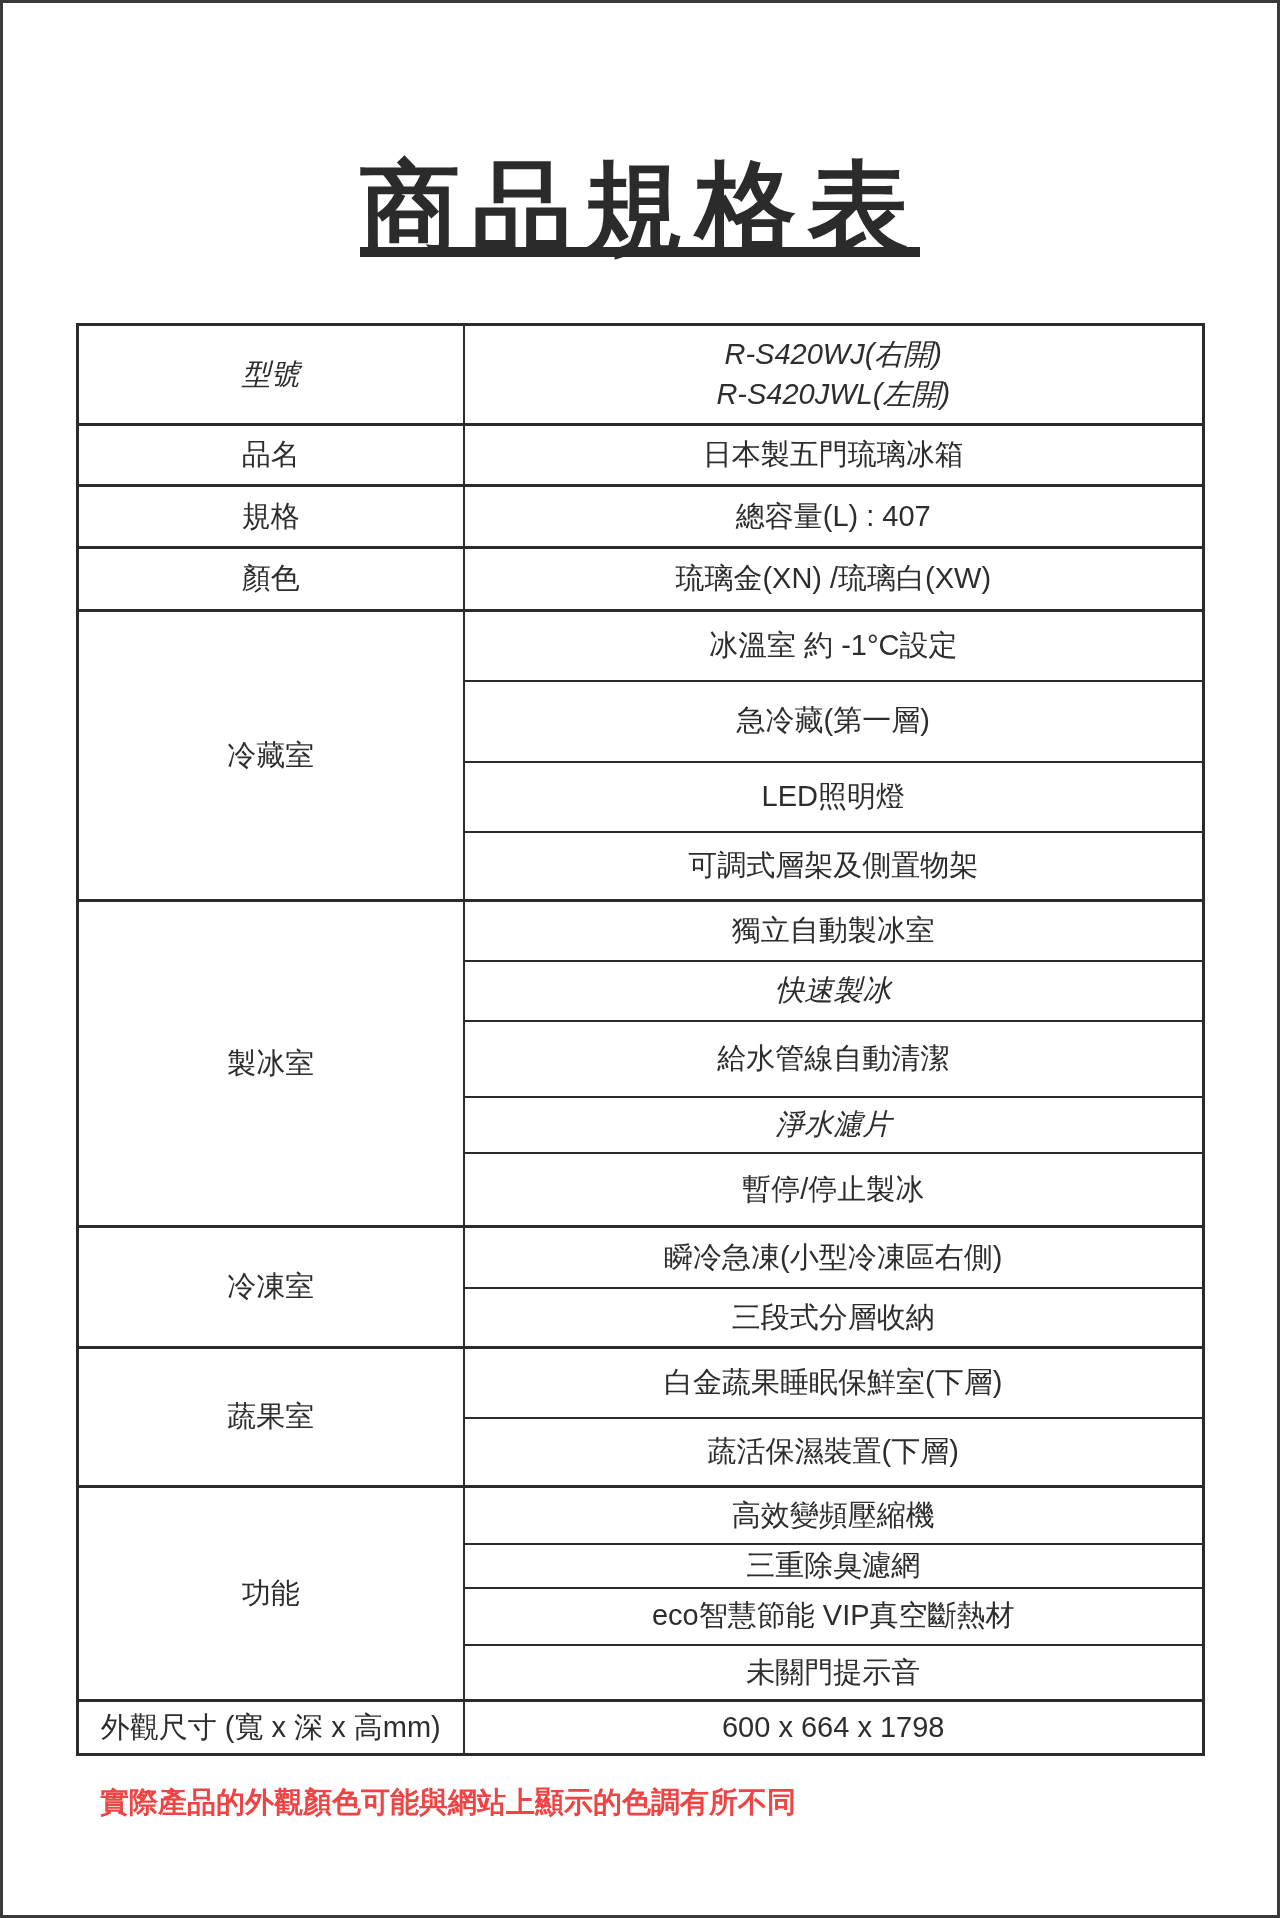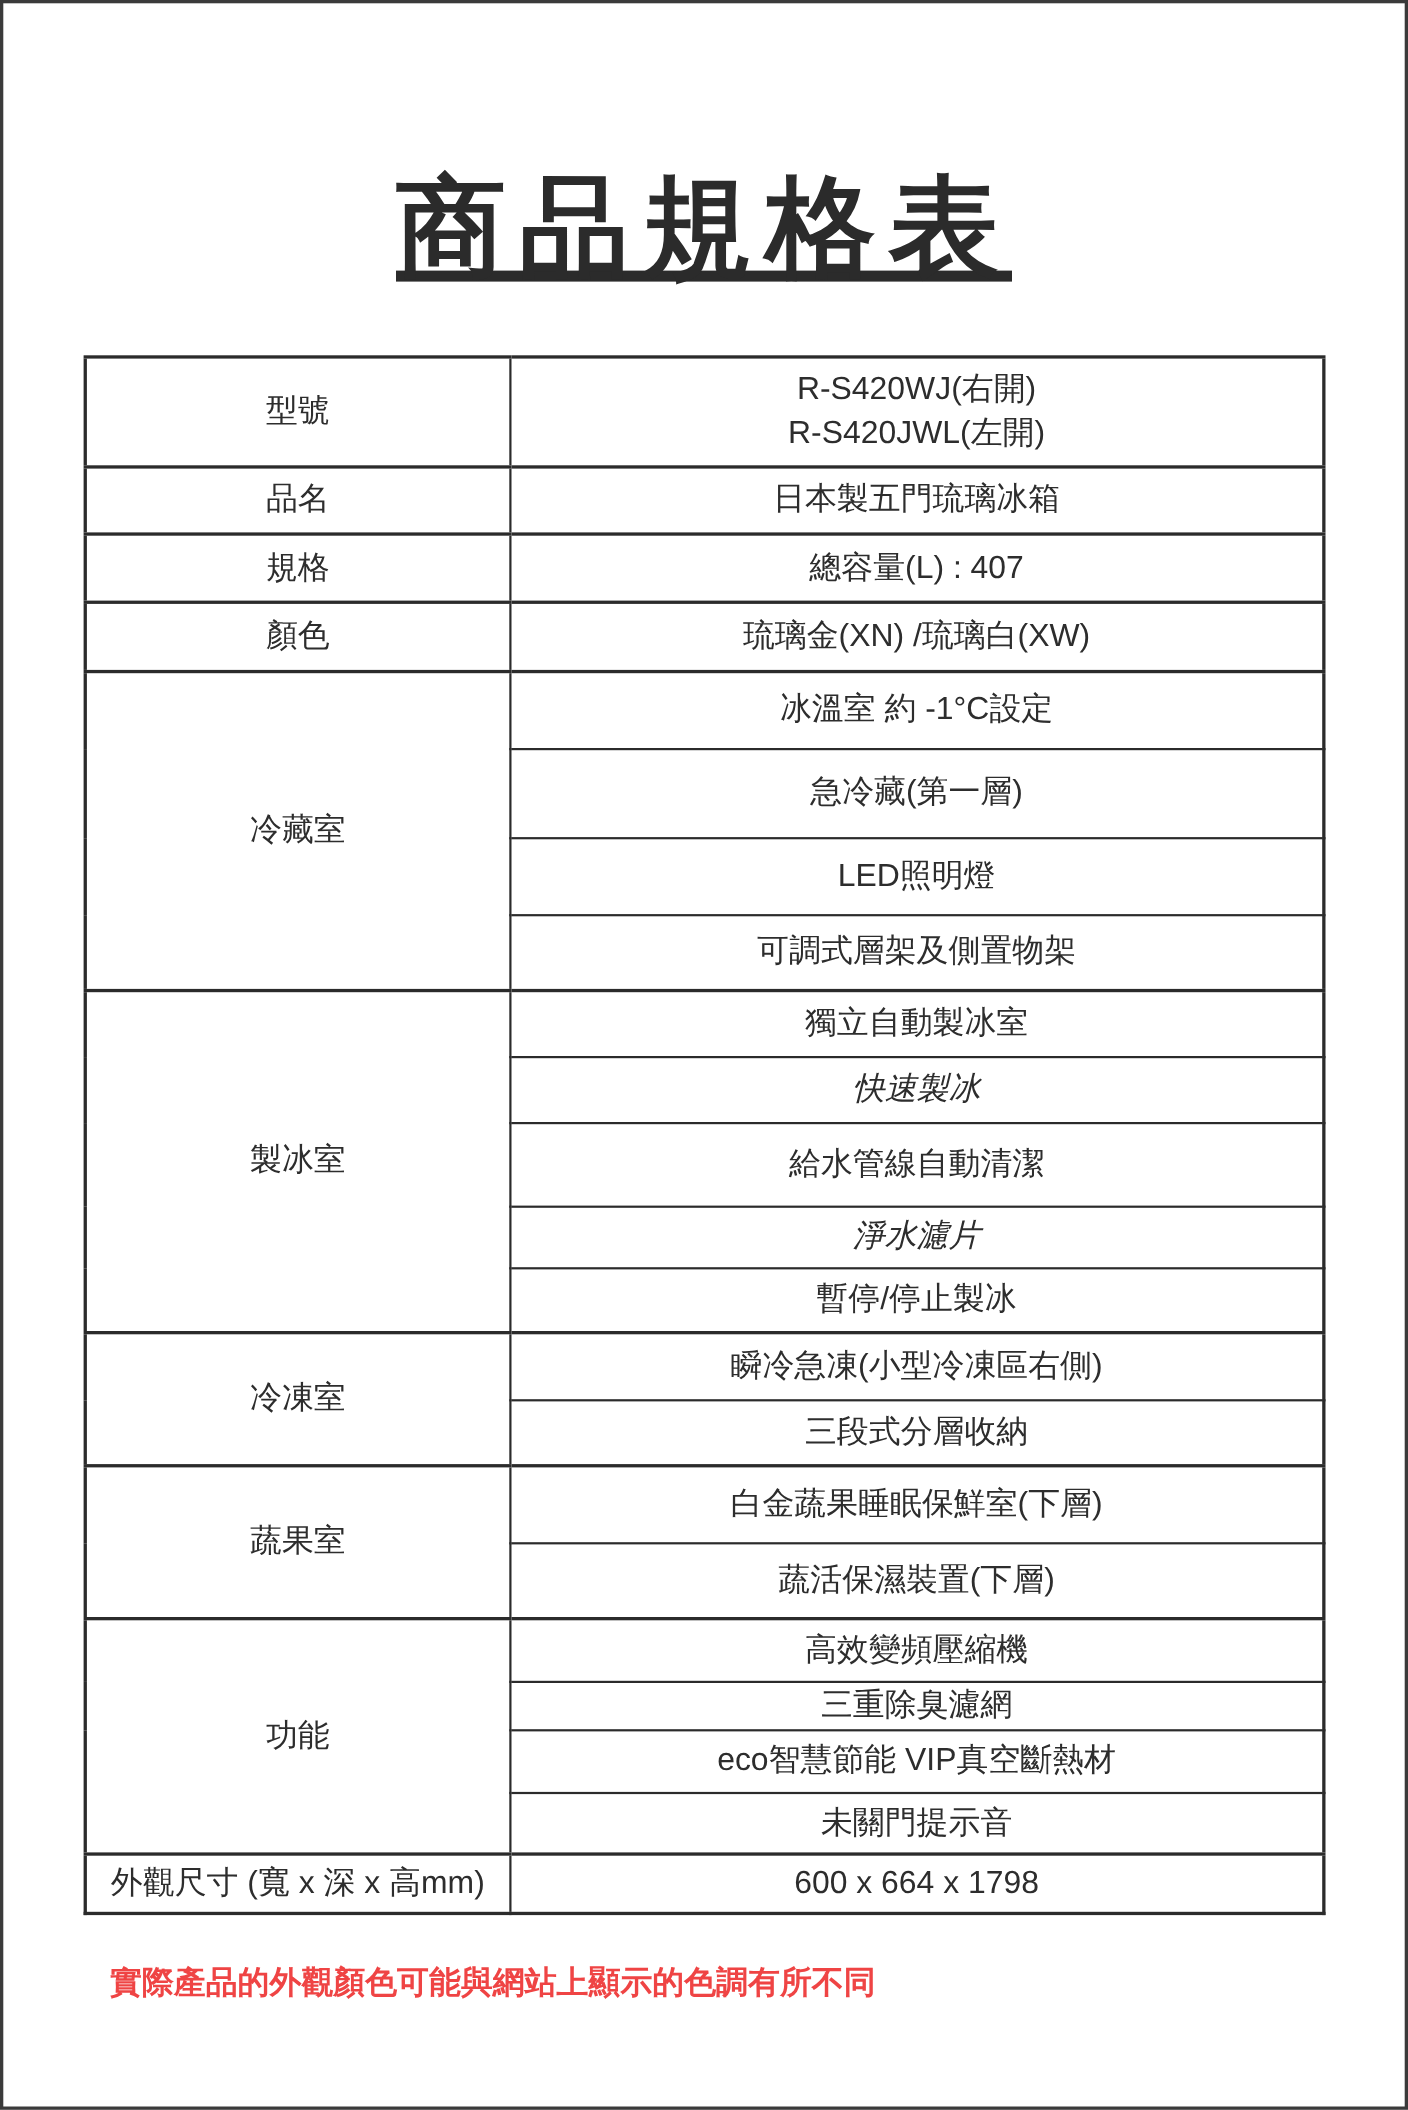--- a/index.html
+++ b/index.html
@@ -58,21 +58,21 @@
   }
 </style>
 </head>
 <body>
 
 <div class="title">商品規格表</div>
 
 <table class="spec">
 
   <tbody>
-      <tr class="section-start" style="height:100px;">
+      <tr class="section-start" style="height:100px;font-style:italic;">
     <td class="label-cell">型號</td>
     <td>
       <div>R-S420WJ(右開)</div>
       <div>R-S420JWL(左開)</div>
     </td>
   </tr>
 
   <tr class="section-start" style="height:61px;">
     <td class="label-cell">品名</td>
     <td>日本製五門琉璃冰箱</td>
@@ -108,21 +108,21 @@
   </tr>
   <tr style="height:60px;font-style:italic;">
     <td>快速製冰</td>
   </tr>
   <tr style="height:76px;">
     <td>給水管線自動清潔</td>
   </tr>
   <tr style="height:56px;font-style:italic;">
     <td>淨水濾片</td>
   </tr>
-  <tr style="height:59px;">
+  <tr style="height:74px;">
     <td>暫停/停止製冰</td>
   </tr>
 
   <tr class="section-start" style="height:61px;">
     <td class="label-cell" rowspan="2">冷凍室</td>
     <td>瞬冷急凍(小型冷凍區右側)</td>
   </tr>
   <tr style="height:60px;">
     <td>三段式分層收納</td>
   </tr>

